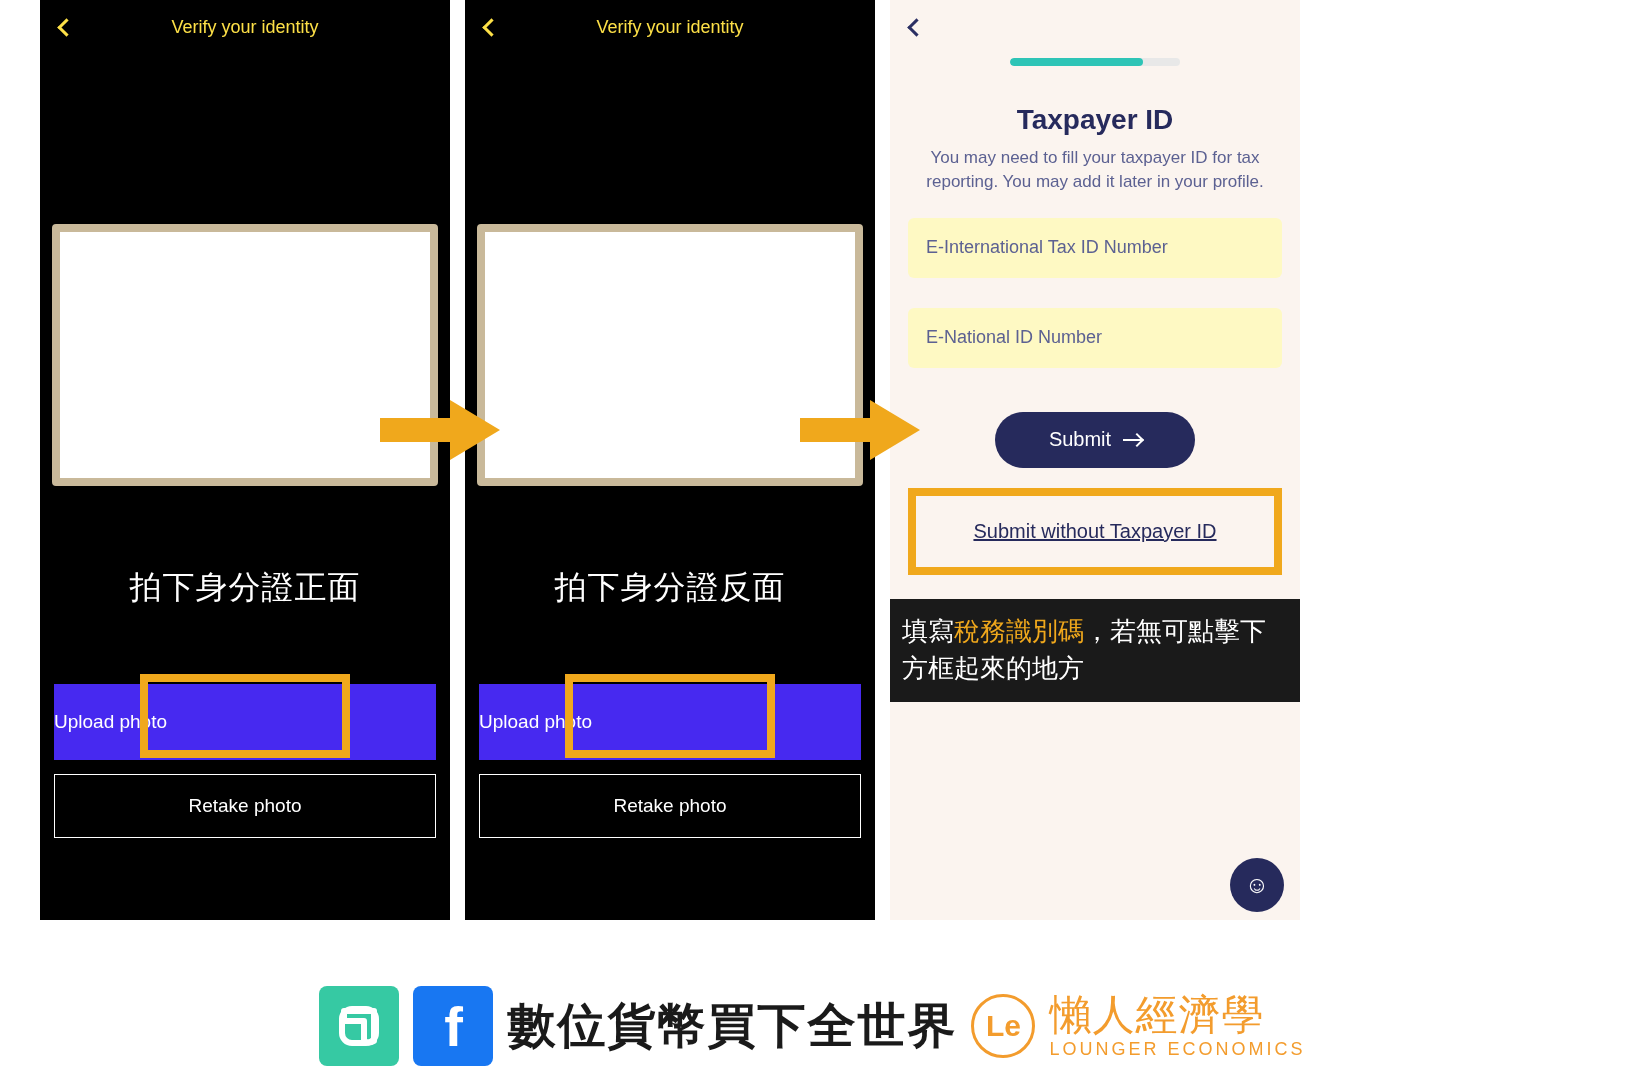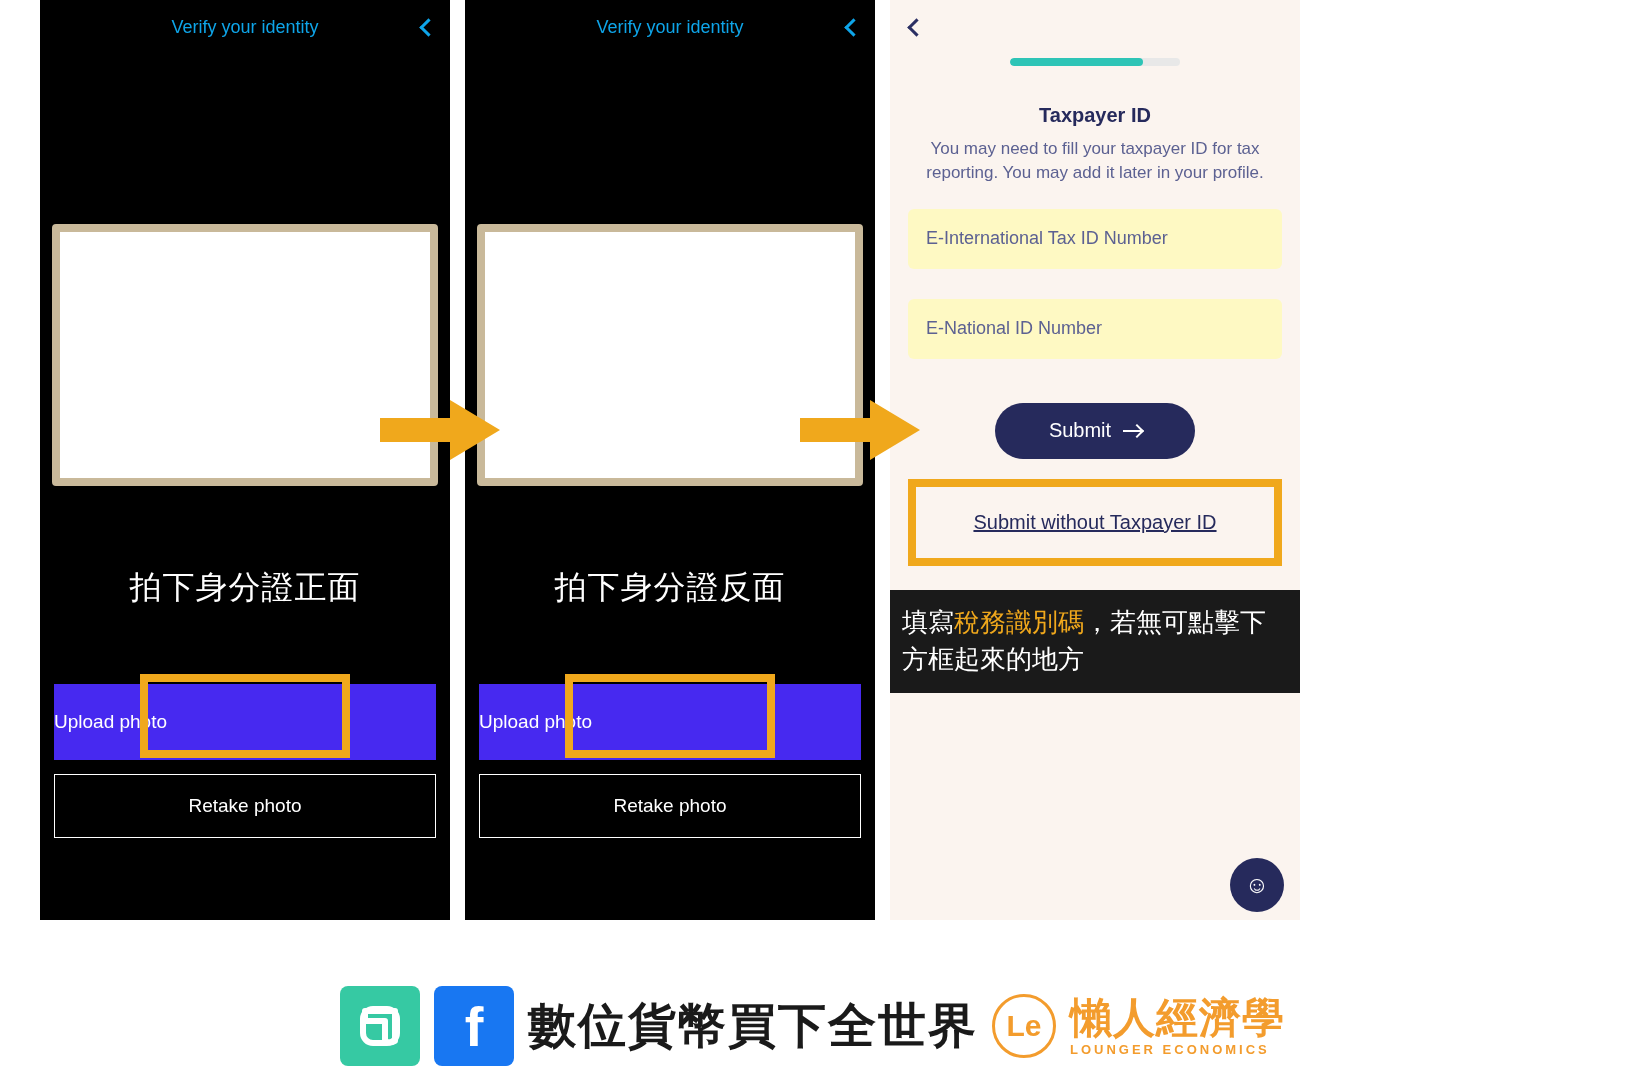--- a/index.html
+++ b/index.html
@@ -47,21 +47,21 @@
     transform: rotate(45deg);
     top: 4px; left: 6px;
   }
   .topbar-title {
     position: absolute;
     left: 0; right: 0;
     text-align: center;
     font-size: 18px;
     font-weight: 400;
   }
-  .screen-dark .topbar { color: #0ea5e9; justify-content: flex-end; }
+  .screen-dark .topbar { color: #fde047; }
   .screen-light .topbar { color: #2b2f63; }
 
   .id-frame {
     margin: 170px 12px 0 12px;
     height: 262px;
     background: #fff;
     border: 8px solid #c9b99a;
     border-radius: 4px;
     position: relative;
   }
@@ -128,21 +128,21 @@
   }
   .progress-fill {
     height: 100%;
     width: 78%;
     background: #2ec4b6;
     border-radius: 4px;
   }
   .tp-title {
     text-align: center;
     color: #262a5c;
-    font-size: 20px;
+    font-size: 28px;
     font-weight: 600;
     margin-top: 38px;
   }
   .tp-desc {
     text-align: center;
     color: #5c6192;
     font-size: 17px;
     line-height: 1.4;
     padding: 10px 26px 0 26px;
   }
@@ -264,22 +264,22 @@
     border: 3px solid #f39c2d;
     display: flex;
     align-items: center;
     justify-content: center;
     color: #f39c2d;
     font-size: 30px;
     font-weight: 700;
     flex-shrink: 0;
   }
   .le-text { display: flex; flex-direction: column; line-height: 1; }
-  .le-main { color: #f39c2d; font-size: 42px; font-weight: 700; letter-spacing: 1px; }
-  .le-sub { color: #f39c2d; font-size: 13px; letter-spacing: 3px; font-weight: 700; margin-top: 4px; }
+  .le-main { color: #f39c2d; font-size: 42px; font-weight: 400; letter-spacing: 1px; }
+  .le-sub { color: #f39c2d; font-size: 18px; letter-spacing: 3px; font-weight: 400; margin-top: 4px; }
 </style>
 </head>
 <body>
 
 <div class="screens">
 
   <div class="screen screen-dark">
     <div class="topbar">
       <div class="back-chevron"></div>
       <div class="topbar-title">Verify your identity</div>

